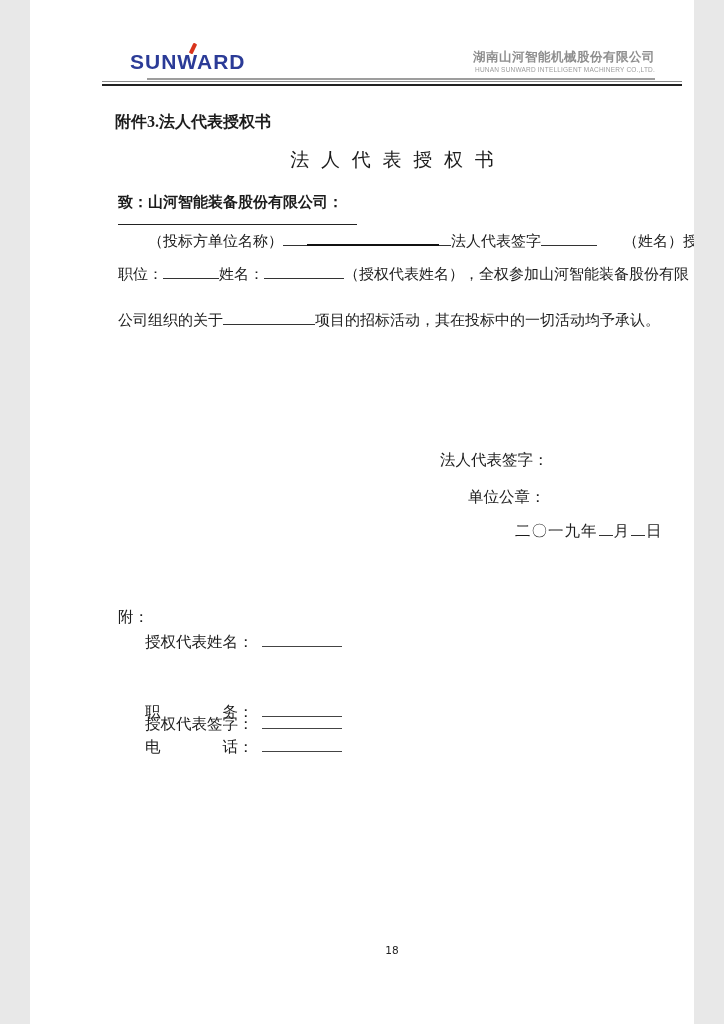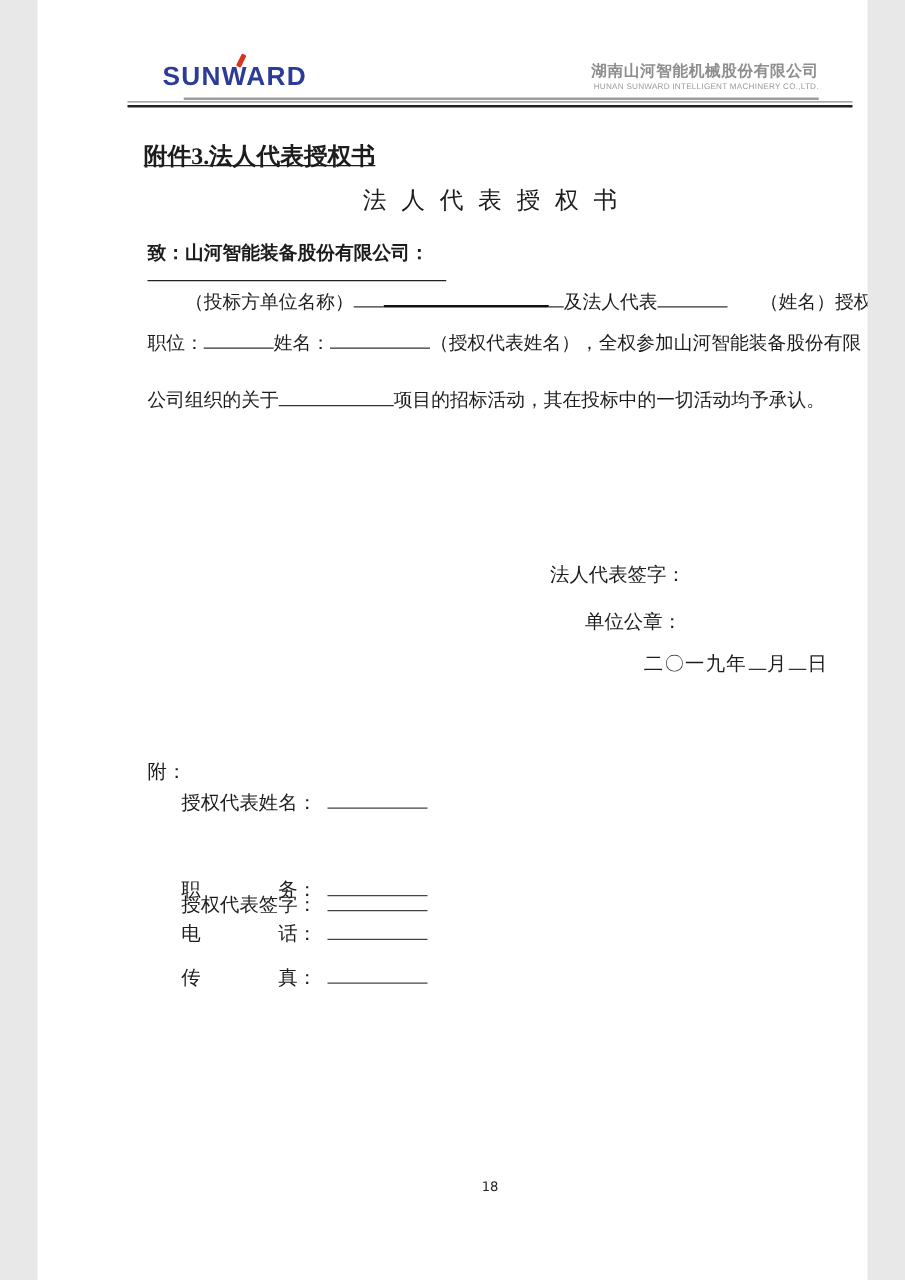--- a/index.html
+++ b/index.html
@@ -33,21 +33,21 @@
     font-size:12.5px; color:#8e8e8e; letter-spacing:0.5px; line-height:1.2;
   }
   .company-en {
     font-family:"Liberation Sans", sans-serif;
     font-size:6.5px; color:#9a9a9a; letter-spacing:0.2px; margin-top:1px;
   }
 
   
   .attach-heading {
     position:absolute; left:85px; top:112px;
-    font-size:19px; font-weight:bold; white-space:nowrap;text-decoration:underline;
+    font-size:16px; font-weight:bold; white-space:nowrap;
   }
   .doc-title {
     position:absolute; left:0; top:147px; width:724px; text-align:center;
     font-size:19px; font-weight:normal;
     letter-spacing:0.62em; padding-left:0.62em; box-sizing:border-box;
     white-space:nowrap;
   }
   .salutation {
     position:absolute; left:88px; top:193px;
     font-size:15px; font-weight:bold; white-space:nowrap;
@@ -99,21 +99,21 @@
   </div>
   <div class="rule-gray"></div>
   <div class="rule-black"></div>
 
   <div class="attach-heading">附件3.法人代表授权书</div>
   <div class="doc-title">法人代表授权书</div>
 
   <div class="salutation">致：山河智能装备股份有限公司：</div>
 
   <div class="para-line pl1">
-    <span class="indent"></span><span>（投标方单位名称）</span><span class="blank b-thin1"></span><span class="blank b-thick"></span><span class="blank b-thin2"></span><span>及法人代表</span><span class="blank b-rep"></span><span class="spacer"></span><span>（姓名）授权</span>
+    <span class="indent"></span><span>（投标方单位名称）</span><span class="blank b-thin1"></span><span class="blank b-thick"></span><span class="blank b-thin2"></span><span>法人代表签字</span><span class="blank b-rep"></span><span class="spacer"></span><span>（姓名）授权</span>
   </div>
   <div class="para-line pl2">
     <span>职位：</span><span class="blank b-pos"></span><span>姓名：</span><span class="blank b-name"></span><span>（授权代表姓名），全权参加山河智能装备股份有限</span>
   </div>
   <div class="para-line pl3">
     <span>公司组织的关于</span><span class="blank b-proj"></span><span>项目的招标活动，其在投标中的一切活动均予承认。</span>
   </div>
 
   <div class="sig-label sig-sign">法人代表签字：</div>
   <div class="sig-label sig-seal">单位公章：</div>
@@ -128,18 +128,15 @@
   </div>
   <div class="form-row fr1">
     <span>授权代表签字：</span><span class="f-blank"></span>
   </div>
   <div class="form-row fr2">
     <span>职　　　　务：</span><span class="f-blank"></span>
   </div>
   <div class="form-row fr3">
     <span>电　　　　话：</span><span class="f-blank"></span>
   </div>
-  <div class="form-row fr4">
-    <span>传　　　　真：</span><span class="f-blank"></span>
-  </div>
 
   <div class="page-number">18</div>
 </div>
 
 </body></html>

